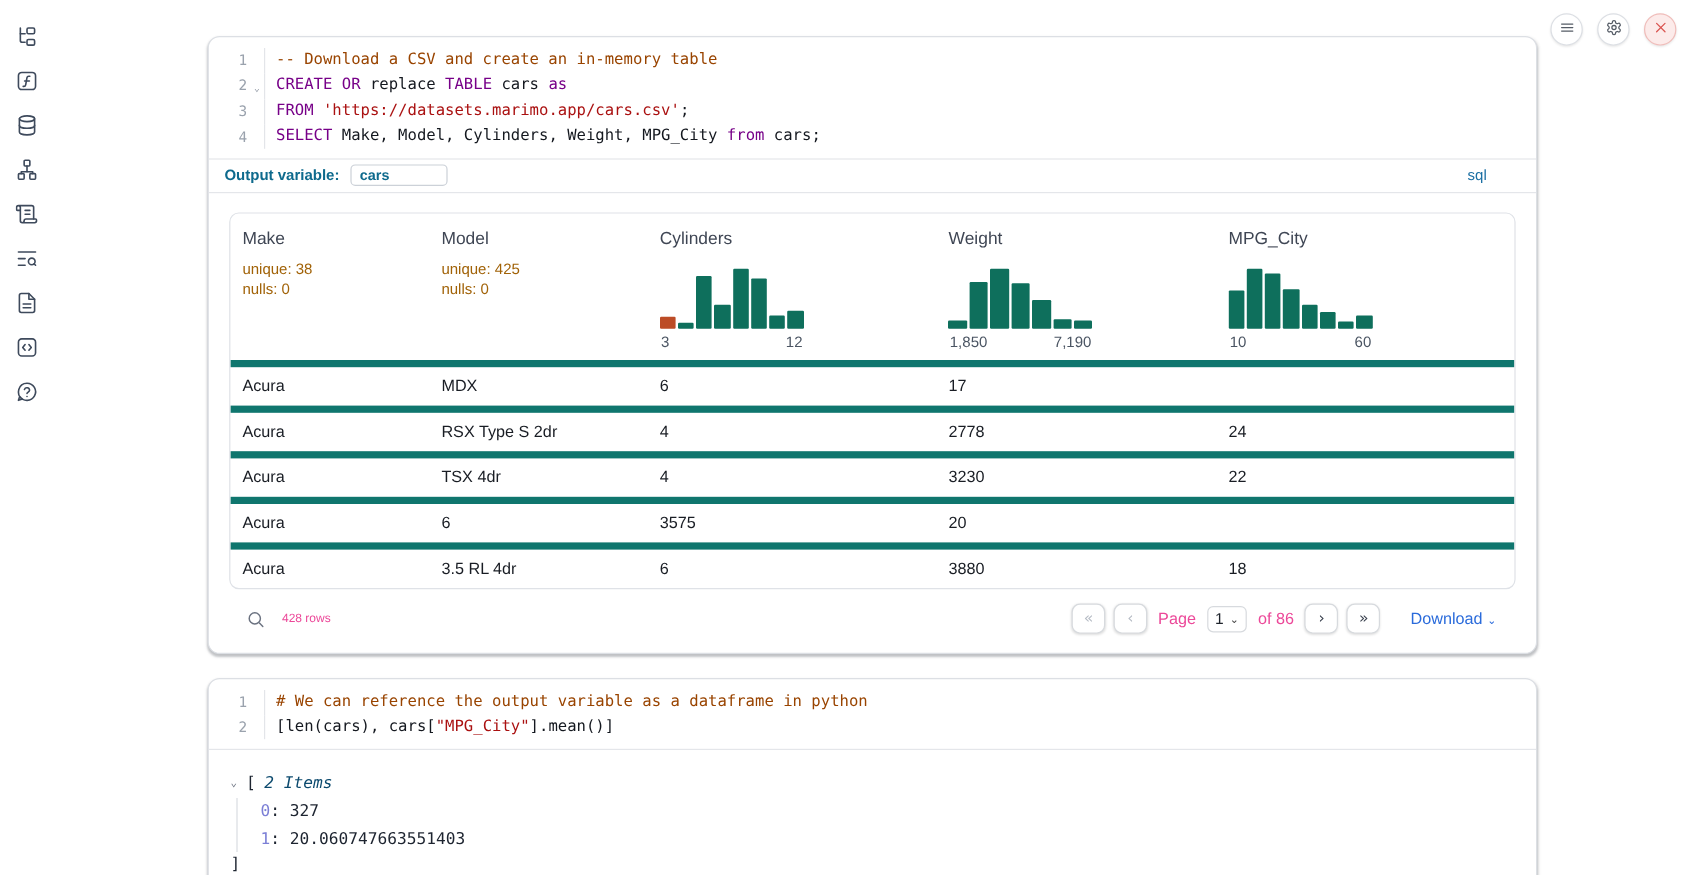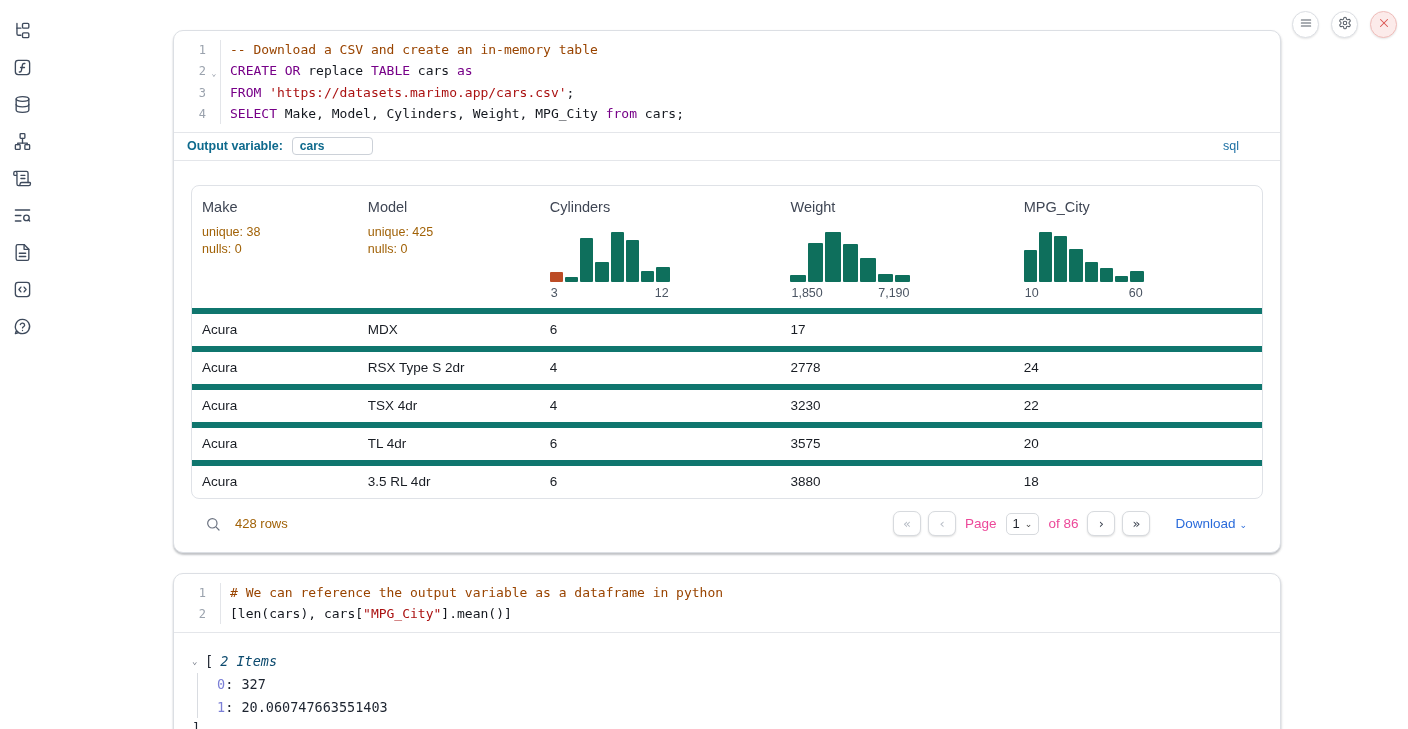--- a/index.html
+++ b/index.html
@@ -42,39 +42,39 @@
   
   .outvar-row { display:flex; align-items:center; gap:9px; padding:4px 13px 5px;
     border-top:1px solid #e4e6ea; }
   .outvar-label { color:#0e6a8d; font-weight:bold; font-size:12.5px; }
   .outvar-input { width:81px; height:18px; border:1px solid #ccd1d8; border-radius:4px;
     font-size:12px; font-weight:bold; color:#0e6a8d; padding:0 7px;
     font-family:"Liberation Sans", sans-serif; }
   .lang-badge { margin-left:auto; margin-right:28px; color:#1b6fa3; font-weight:normal; font-size:12.5px; }
 
   
-  .output-area { border-top:1px solid #e4e6ea; padding:24px 17px 10px; }
+  .output-area { border-top:1px solid #e4e6ea; padding:16px 17px 10px; }
   .data-table { border:1px solid #dfe2e7; border-radius:8px; overflow:hidden; }
   .thead, .trow { display:grid; grid-template-columns:15.5% 17% 22.5% 21.8% 23.2%; }
   .th { padding:13px 10px 8px; display:flex; flex-direction:column; min-height:122px; }
   .th-label { font-size:14.5px; color:#3f4654; margin-bottom:9px; }
   .th-meta { font-size:12.5px; color:#a16207; line-height:1.32; }
   .hist { margin-top:auto; width:120px; }
   .hist-bars { display:flex; align-items:flex-end; gap:2px; height:50px; }
   .hist-bar { flex:1; border-radius:1px; }
   .hist-labels { display:flex; justify-content:space-between; font-size:12.5px;
     color:#4b5563; margin-top:4px; padding:0 1px; }
   .trow { border-top:6px solid #0f766e; }
   .td { padding:8px 10px 9px; font-size:13.5px; color:#191d24; }
 
   
   .table-footer { display:flex; align-items:center; padding:12px 4px 6px; }
   .search-ico { display:flex; color:#6b7280; margin:0 14px 0 10px; }
   .search-ico svg { width:16px; height:16px; stroke:currentColor; fill:none; stroke-width:1.8; stroke-linecap:round; }
-  .row-count { font-size:13px; color:#a16207; }
+  .row-count { font-size:10px; color:#ec4899; }
   .pager { margin-left:auto; display:flex; align-items:center; gap:7px; }
   .pg-btn { width:28px; height:25px; border:1px solid #d7dade; border-radius:7px; background:#fff;
     box-shadow:0 1px 2px rgba(0,0,0,.13); display:flex; align-items:center; justify-content:center;
     font-size:13px; color:#3c4350; cursor:pointer; font-family:"DejaVu Sans", sans-serif; }
   .pg-btn.disabled { color:#b6bcc5; }
   .pg-label { font-size:13.5px; color:#ec4899; margin:0 2px; }
   .page-select { display:flex; align-items:center; gap:5px; border:1px solid #d7dade; border-radius:5px;
     height:22px; padding:0 6px; font-size:13px; color:#1f242c; cursor:pointer; }
   .page-select .chev { font-size:9px; color:#444; }
   .download { display:flex; align-items:center; gap:4px; color:#2a6bdb; font-size:13.5px;
@@ -308,21 +308,20 @@
             </div>
             <div class="trow">
               <div class="td">Acura</div>
               <div class="td">TSX 4dr</div>
               <div class="td">4</div>
               <div class="td">3230</div>
               <div class="td">22</div>
             </div>
             <div class="trow">
               <div class="td">Acura</div>
-              <div class="td">TL 4dr</div>
               <div class="td">6</div>
               <div class="td">3575</div>
               <div class="td">20</div>
             </div>
             <div class="trow">
               <div class="td">Acura</div>
               <div class="td">3.5 RL 4dr</div>
               <div class="td">6</div>
               <div class="td">3880</div>
               <div class="td">18</div>

